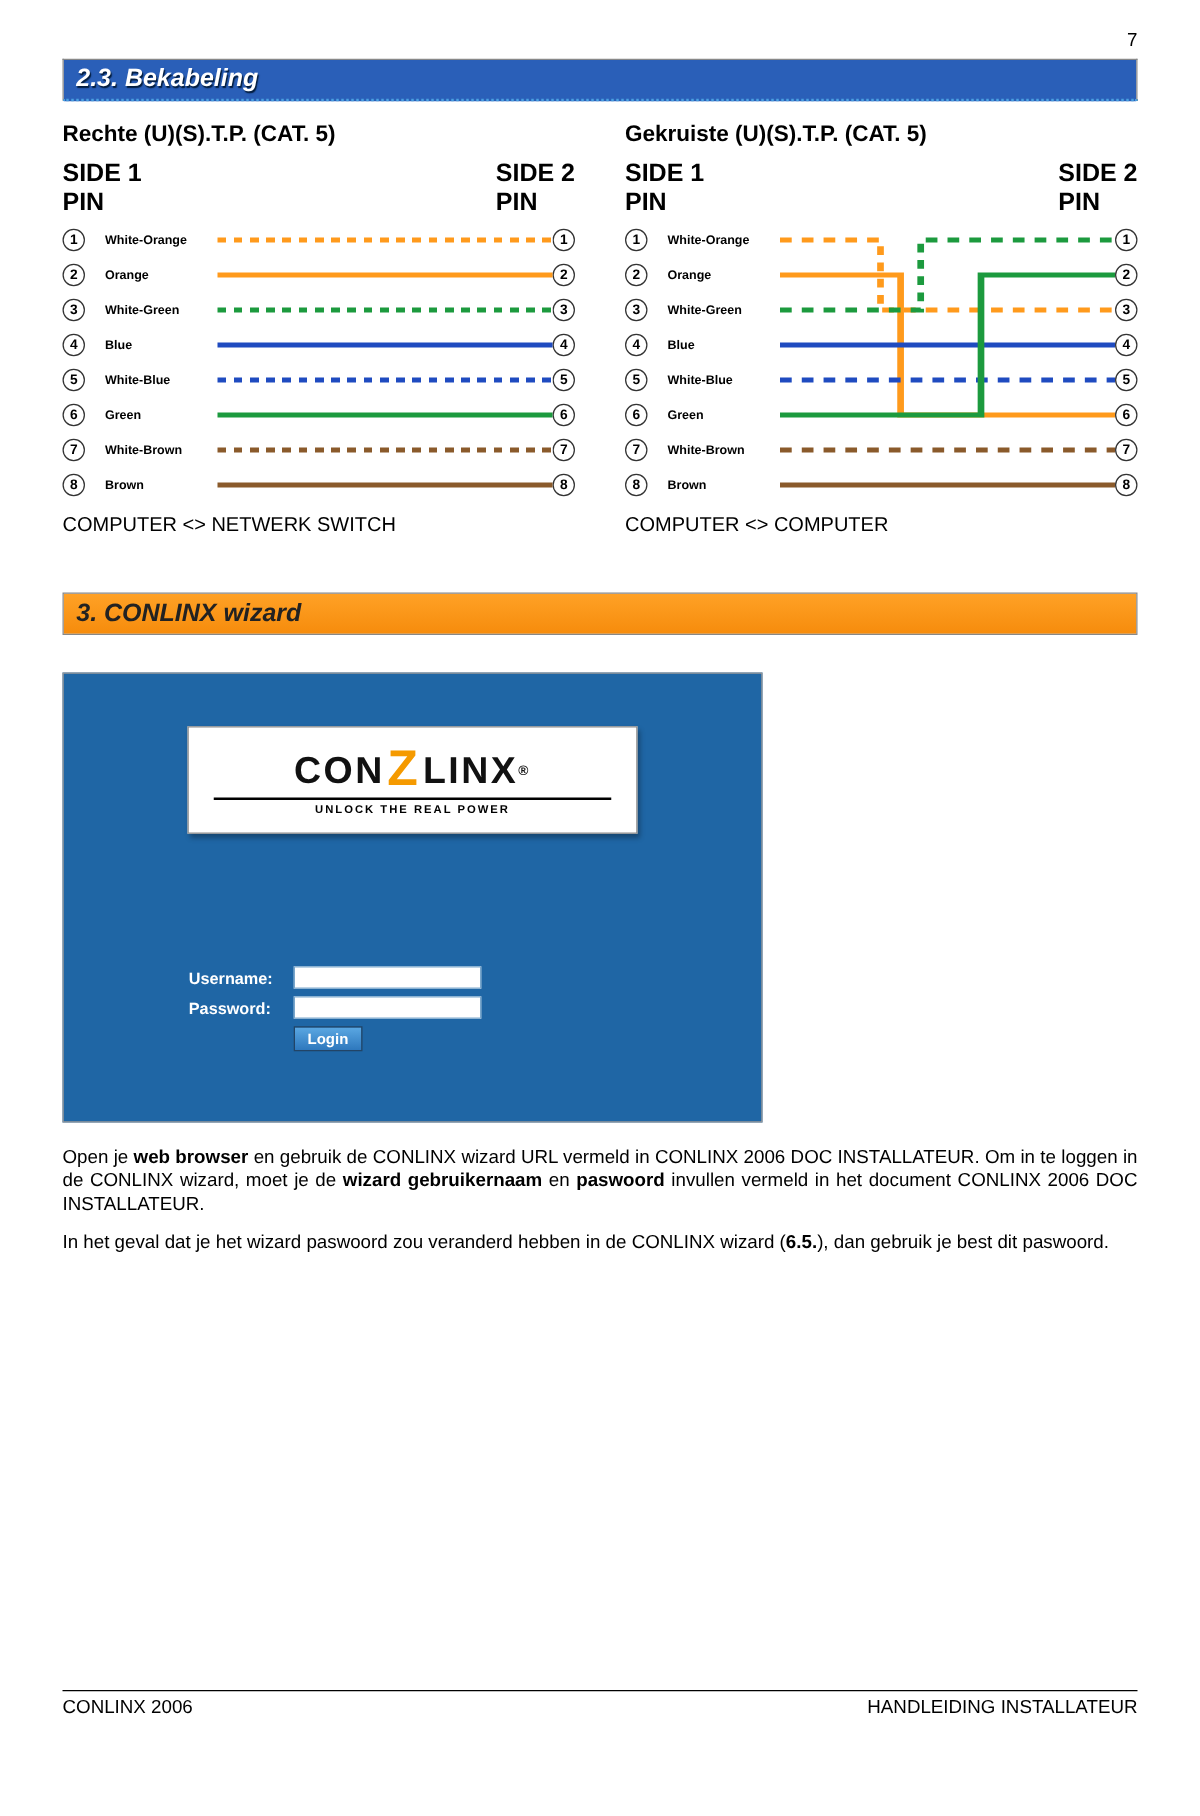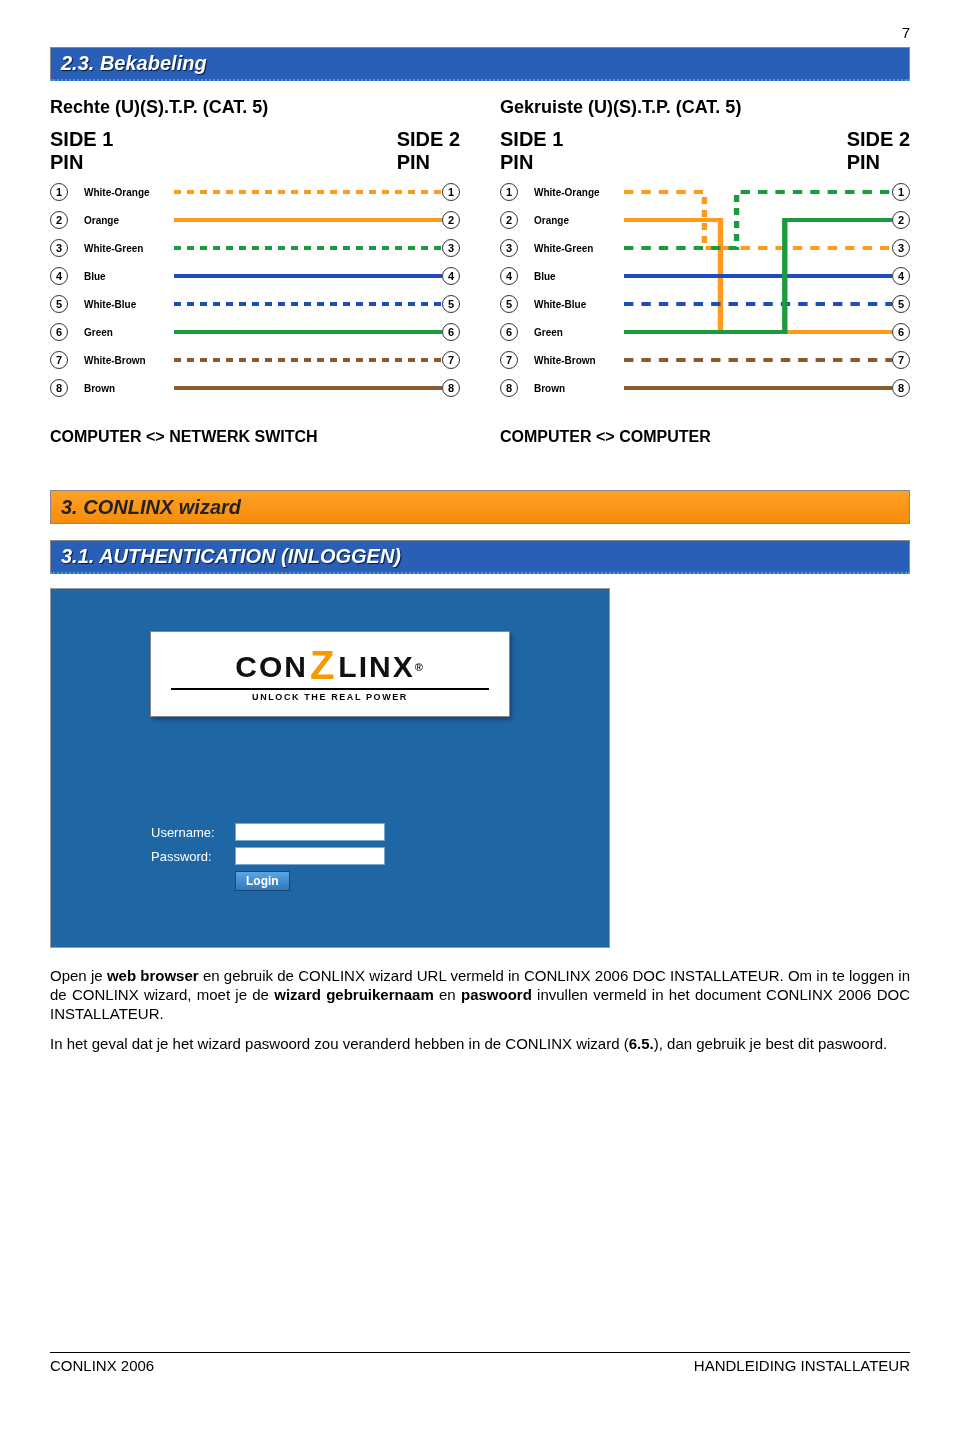--- a/index.html
+++ b/index.html
@@ -40,21 +40,21 @@
     width: 18px; height: 18px; border: 1.4px solid #333; border-radius: 50%;
     display: flex; align-items: center; justify-content: center;
     font-size: 11px; font-weight: bold; flex-shrink: 0;
     background: #fff;
   }
   .pin-label { font-size: 10px; font-weight: bold; margin-left: 16px; width: 90px; flex-shrink: 0; }
   .wire-area { flex: 1; height: 18px; position: relative; }
   .wire-line { position: absolute; top: 7px; height: 4px; left: 0; right: 0; }
   .dash { background: repeating-linear-gradient(90deg, var(--c1) 0 7px, var(--c2) 7px 13px); }
   .solid { background: var(--c1); }
-  .diag-footer { font-weight: bold; font-size: 16px; margin-top: 26px; }
+  .diag-footer { font-weight: normal; font-size: 16px; margin-top: 10px; }
   
   .login-shot {
     margin: 14px 0 18px 0;
     background: #1f66a5;
     border: 1px solid #999;
     padding: 20px;
     width: 560px; height: 360px;
     position: relative;
   }
   .login-panel {
@@ -67,21 +67,21 @@
   .conlinx-logo { display: flex; align-items: center; font-weight: bold; font-family: Arial Black, Arial; font-size: 30px; letter-spacing: 2px; color: #111; text-align: right; }
   .zfig { color: #f59a00; font-size: 40px; line-height: 24px; margin: 0 2px; display:inline-block; transform: translateY(-2px); }
   .reg { font-size: 11px; vertical-align: top; }
   .logo-sub { font-size: 9px; letter-spacing: 1.6px; font-weight: bold; margin-top: 2px; }
   .logo-line { width: 100%; height: 2px; background:#000; margin-top:4px;}
   .login-form {
     position: absolute; left: 100px; top: 234px;
     color: #fff; font-size: 13px;
   }
   .login-form .row { display: flex; align-items: center; margin-bottom: 6px; }
-  .login-form label { width: 84px; font-weight: normal; }
+  .login-form label { width: 84px; font-weight: bold; }
   .login-form input[type=text], .login-form input[type=password] {
     width: 150px; height: 18px; border: 1px solid #7aa7cc; background: #fff;
     font-size: 12px; padding: 0 3px;
   }
   .login-btn {
     display: inline-block; background: linear-gradient(#5aa7e2,#2e78bd);
     border: 1px solid #246; color: #fff; font-size: 12px; font-weight: bold;
     padding: 2px 10px; margin-left: 84px; cursor: pointer;
   }
   
@@ -266,23 +266,20 @@
       </div>
       <div class="diag-footer">COMPUTER &lt;&gt; COMPUTER</div>
     </div>
   </div>
 
   <div class="sp2"></div>
   <div class="bar-orange">
     <span>3. CONLINX wizard</span>
   </div>
   <div class="sp"></div>
-  <div class="bar-blue">
-    <span class="hdr-text">3.1. AUTHENTICATION (INLOGGEN)</span>
-  </div>
 
   <div class="login-shot">
     <div class="login-panel">
       <div class="conlinx-logo">
         <span>CON</span>
         <span class="zfig">Z</span>
         <span>LINX</span>
         <span class="reg">®</span>
       </div>
       <div class="logo-line"></div>

